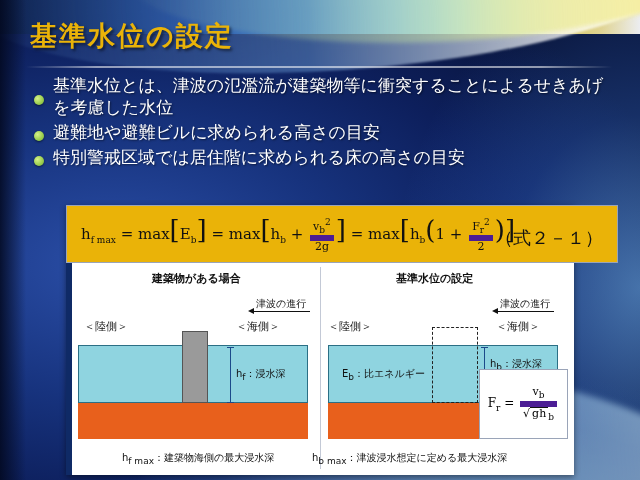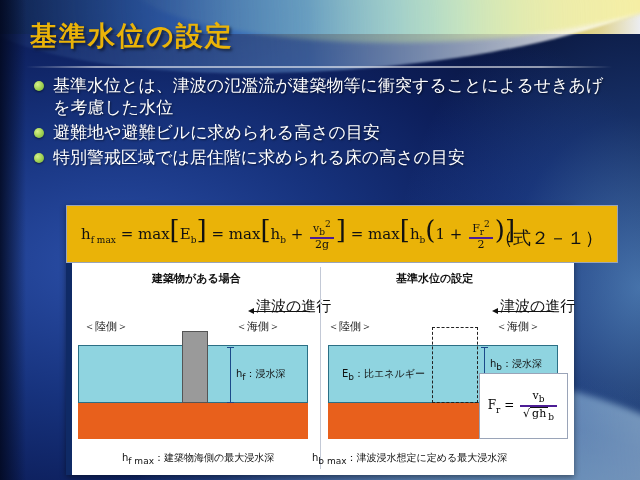--- a/index.html
+++ b/index.html
@@ -100,21 +100,21 @@
 
   
   .bullets {
     position: absolute;
     left: 34px;
     top: 74px;
     width: 586px;
   }
   .bullet {
     display: flex;
-    align-items: flex-start;
+    align-items: center;
     margin-bottom: 3px;
   }
   .dot {
     flex: none;
     width: 10px;
     height: 10px;
     border-radius: 50%;
     background: radial-gradient(circle at 35% 35%, #d6f08a 0%, #a8d65a 45%, #6fae2e 100%);
     margin-top: 7px;
     margin-right: 9px;
@@ -171,37 +171,37 @@
     font-family: "DejaVu Sans", "Liberation Sans", sans-serif;
   }
   .frac {
     display: inline-block;
     vertical-align: middle;
     text-align: center;
     font-size: 11px;
     line-height: 1.12;
     margin: 0 2px;
   }
-  .frac .num { display:block; border-bottom: 2px solid #4c1d95; padding: 0 3px; }
+  .frac .num { display:block; border-bottom: 6px solid #4c1d95; padding: 0 3px; }
   .frac .den { display:block; padding: 0 3px; }
   .big-b { font-size: 26px; font-family: "DejaVu Serif", serif; }
   .sub { font-size: 9px; vertical-align: sub; }
   .sup { font-size: 9px; vertical-align: super; }
 
   .panel-label {
     position: absolute;
     font-size: 11px;
     color: #111;
     font-family: "DejaVu Sans", "Liberation Sans", sans-serif;
     font-weight: bold;
     white-space: nowrap;
   }
   .small-label {
     position: absolute;
-    font-size: 15px;
+    font-size: 10px;
     color: #111;
     font-family: "DejaVu Sans", "Liberation Sans", sans-serif;
     white-space: nowrap;
   }
   .side-label {
     position: absolute;
     font-size: 11px;
     color: #111;
     font-family: "DejaVu Sans", "Liberation Sans", sans-serif;
     white-space: nowrap;

